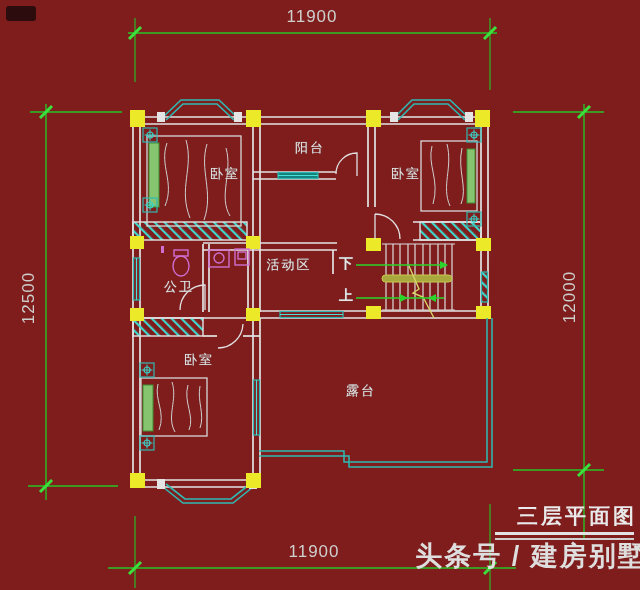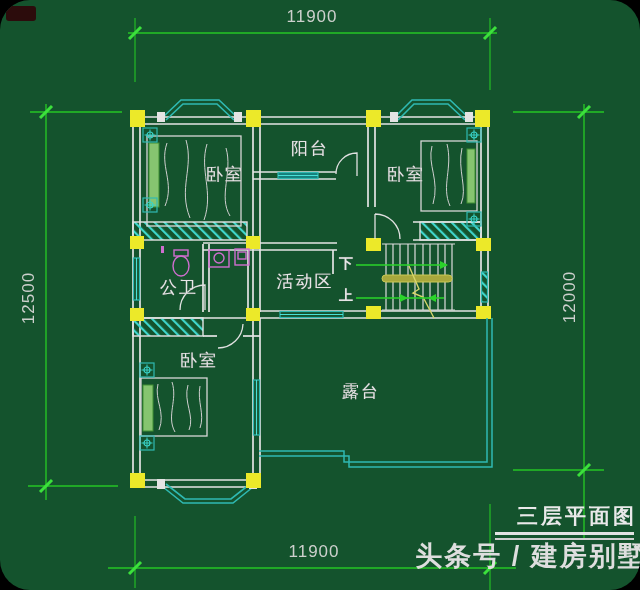--- a/index.html
+++ b/index.html
@@ -1,20 +1,20 @@
 <!DOCTYPE html>
 <html><head>
 <meta charset="utf-8">
 <style>
   html,body{margin:0;padding:0;background:#000;}
-  .stage{position:relative;width:640px;height:590px;background:#14532d;overflow:hidden;
-         font-family:"Liberation Sans",sans-serif;border-radius:30px;}
+  .stage{position:relative;width:640px;height:590px;background:#7f1d1d;overflow:hidden;
+         font-family:"Liberation Sans",sans-serif;}
   .stage svg{position:absolute;left:0;top:0;}
   .lbl{position:absolute;transform:translate(-50%,-50%);color:#e6e6e6;
-       font-size:17px;letter-spacing:2px;white-space:nowrap;text-shadow:0 0 1px #777;}
+       font-size:13px;letter-spacing:2px;white-space:nowrap;text-shadow:0 0 1px #777;}
   .lbl.big{font-size:14px;font-weight:bold;}
   .dim{position:absolute;transform:translate(-50%,-50%);color:#cdd0cd;font-size:17px;
        letter-spacing:1px;white-space:nowrap;}
   .dim.vert{transform:translate(-50%,-50%) rotate(-90deg);}
   .title{position:absolute;transform:translate(-50%,-50%);color:#e9e9e9;font-size:21px;
          font-weight:bold;letter-spacing:3px;white-space:nowrap;text-align:center;}
   .underline1{position:absolute;left:495px;top:532px;width:139px;height:3px;background:#e2e2e2;}
   .underline2{position:absolute;left:495px;top:538px;width:139px;height:2px;background:#cfcfcf;}
   .watermark{position:absolute;transform:translate(-50%,-50%);color:#dedede;font-size:27px;
              font-weight:600;letter-spacing:2px;white-space:nowrap;}
@@ -232,21 +232,21 @@
 
   <div class="dim" style="left:312px;top:17px;">11900</div>
   <div class="dim" style="left:314px;top:552px;">11900</div>
   <div class="dim vert" style="left:29px;top:298px;">12500</div>
   <div class="dim vert" style="left:570px;top:297px;">12000</div>
 
   <div class="lbl" style="left:310px;top:148px;">阳台</div>
   <div class="lbl" style="left:225px;top:174px;">卧室</div>
   <div class="lbl" style="left:406px;top:174px;">卧室</div>
   <div class="lbl" style="left:179px;top:287px;">公卫</div>
-  <div class="lbl" style="left:305px;top:265px;margin-top:16px;">活动区</div>
+  <div class="lbl" style="left:289px;top:265px;">活动区</div>
   <div class="lbl big" style="left:347px;top:264px;">下</div>
   <div class="lbl big" style="left:347px;top:296px;">上</div>
   <div class="lbl" style="left:199px;top:360px;">卧室</div>
   <div class="lbl" style="left:361px;top:391px;">露台</div>
 
   <div class="title" style="left:577px;top:516px;">三层平面图</div>
   <div class="underline1"></div>
   <div class="underline2"></div>
   <div class="watermark" style="left:531px;top:556px;">头条号 / 建房别墅</div>
 

